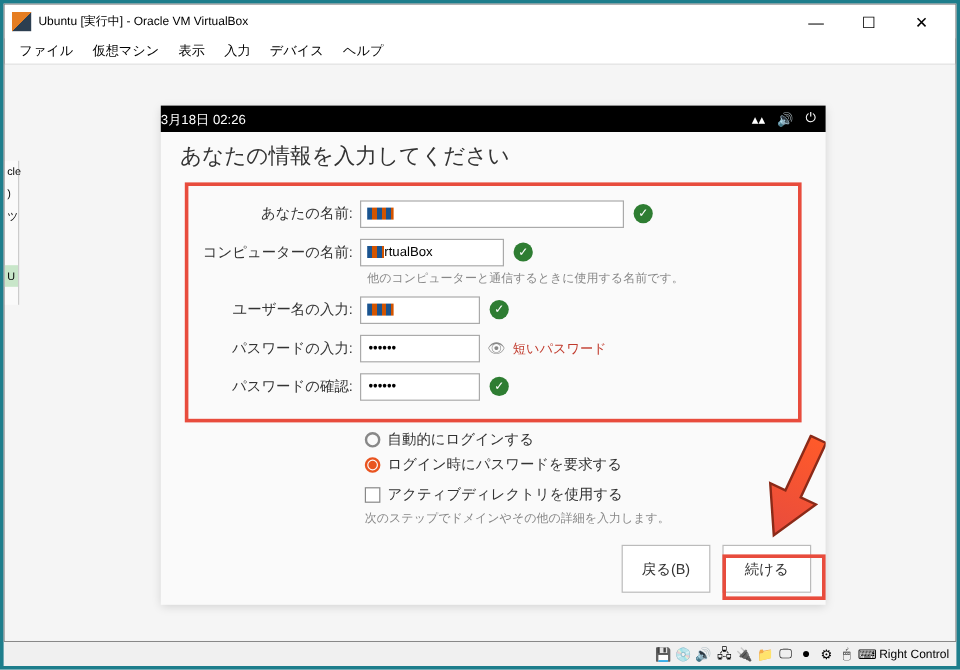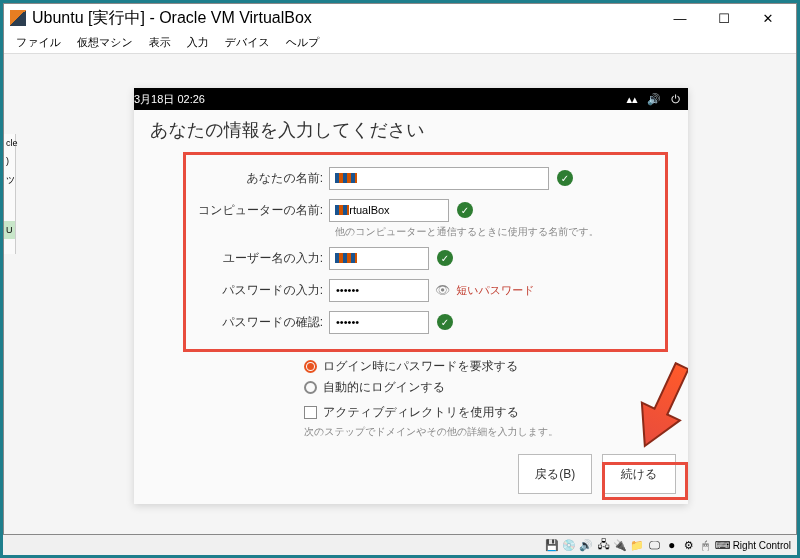--- a/index.html
+++ b/index.html
@@ -25,21 +25,21 @@
   align-items: center;
   height: 28px;
   background: #fff;
   padding: 0 6px;
 }
 .titlebar-icon {
   width: 16px; height: 16px;
   background: linear-gradient(135deg,#e67e22 50%,#2c3e50 50%);
   margin-right: 6px;
 }
-.titlebar-text { font-size: 16px; color: #000; flex: 1; }
+.titlebar-text { font-size: 10px; color: #000; flex: 1; }
 .titlebar-btn {
   width: 44px; height: 28px;
   display: flex; align-items: center; justify-content: center;
   font-size: 13px; color: #000;
 }
 .menubar {
   display: flex;
   height: 22px;
   padding: 0 4px;
   gap: 0;
@@ -87,21 +87,20 @@
   font-size: 18px; color: #333;
   padding: 8px 16px 6px 16px;
 }
 .form-area {
   padding: 4px 20px;
   position: relative;
 }
 .red-box {
   border: 3px solid #e84c3d;
   padding: 10px 8px 8px 8px;
-  margin-left: 29px;
 }
 .row {
   display: flex;
   align-items: center;
   margin-bottom: 6px;
   min-height: 26px;
 }
 .row-label {
   width: 135px;
   text-align: right;
@@ -286,26 +285,26 @@
           <div class="row">
             <div class="row-label">パスワードの確認:</div>
             <input type="password" class="pass-input" value="••••••" style="">
             <div class="check-ok"></div>
           </div>
 
         </div>
 
         <div class="options">
           <div class="radio-row">
+            <div class="radio"></div>
+            <span>自動的にログインする</span>
+          </div>
+          <div class="radio-row">
             <div class="radio checked"></div>
             <span>ログイン時にパスワードを要求する</span>
-          </div>
-          <div class="radio-row">
-            <div class="radio"></div>
-            <span>自動的にログインする</span>
           </div>
           <div class="check-row" style="margin-top:8px;align-items:center;">
             <div class="checkbox"></div>
             <span>アクティブディレクトリを使用する</span>
           </div>
           <div style="font-size:10px;color:#888;margin-top:2px;">次のステップでドメインやその他の詳細を入力します。</div>
         </div>
       </div>
 
       <div class="btn-bar">

